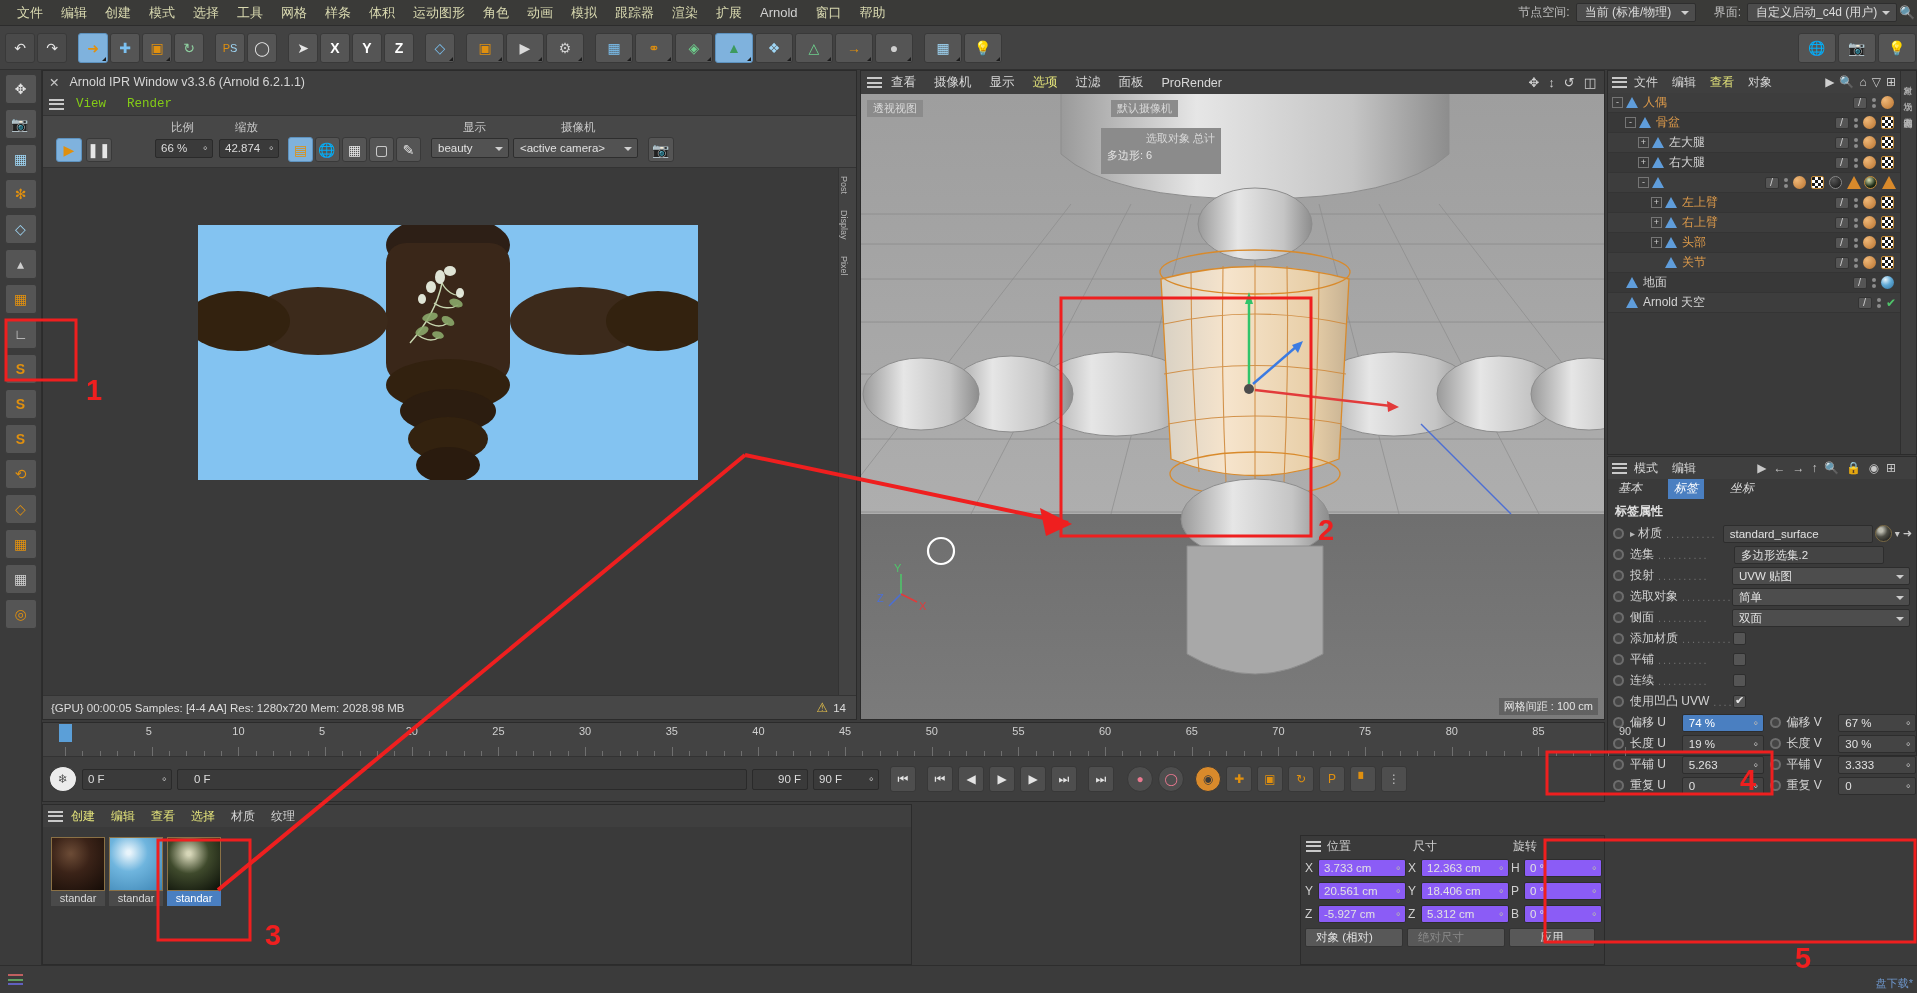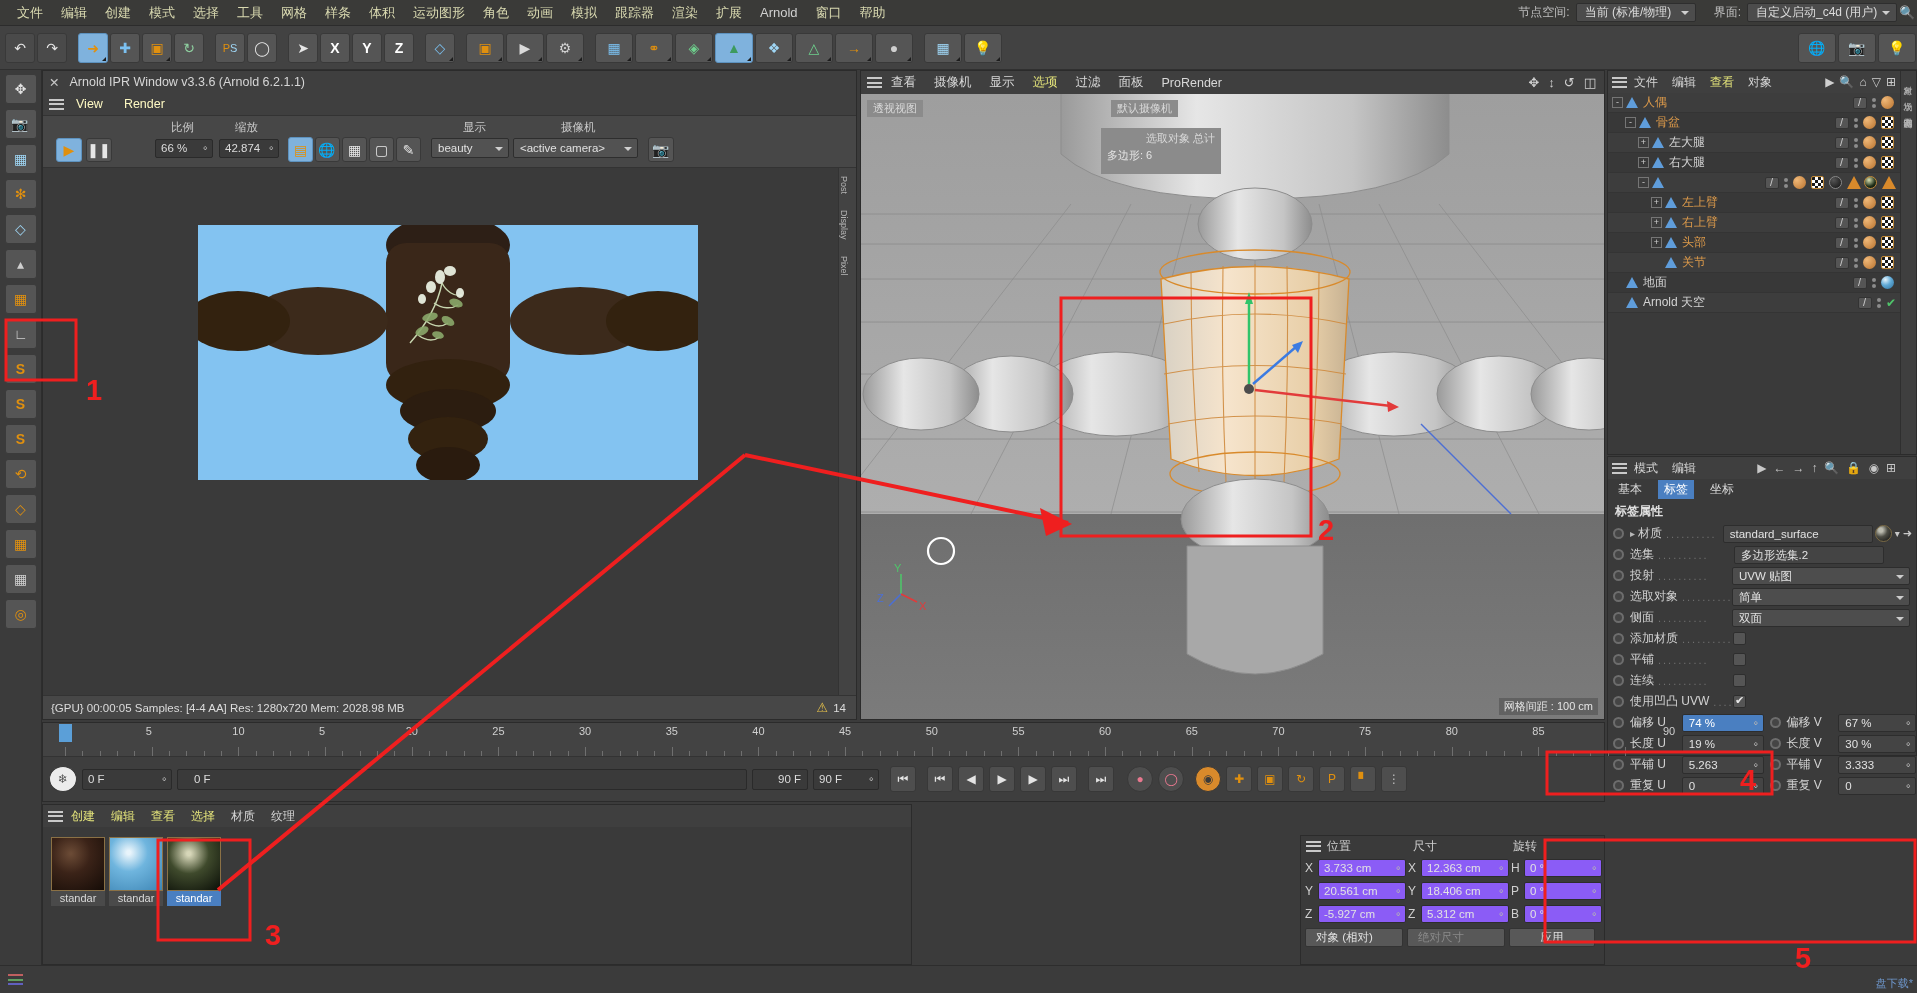--- a/index.html
+++ b/index.html
@@ -60,21 +60,21 @@
   #main { position:absolute; left:42px; top:70px; right:0; bottom:28px; }
 
   
   #ipr {
     position:absolute; left:0; top:0; width:815px; height:650px;
     background:#3f3f3f; border:1px solid #2b2b2b;
   }
   #ipr-title { height:22px; background:#3f3f3f; display:flex; align-items:center; padding:0 6px; color:#d6d6d6; font-size:12.5px;}
   #ipr-title .x { margin-right:10px; color:#c6c6c6; }
   #ipr-menu { height:23px; background:#3f3f3f; display:flex; align-items:center; padding-left:6px; gap:3px; border-bottom:1px solid #333;}
-  #ipr-menu .mi { padding:0 9px; color:#fef9c3; font-size:12.5px;}
+  #ipr-menu .mi { padding:0 9px; color:#84cc16; font-size:12.5px;font-family:Liberation Mono, monospace;}
   .hamb { display:inline-block; width:15px; }
   .hamb i { display:block; height:2px; background:#c9c9c9; margin:2.5px 0; }
   #ipr-ctrl { height:52px; background:#474747; border-bottom:1px solid #333; position:relative; }
   .ipr-lbl { position:absolute; top:4px; font-size:11.5px; color:#c8c8c8; }
   .numfield {
     background:#3a3a3a; border:1px solid #2a2a2a; height:19px; line-height:17px;
     color:#dcdcdc; font-size:11.5px; padding:0 14px 0 5px; position:relative; border-radius:2px;
   }
   .spin:after {
     content:"\2303"; position:absolute; right:3px; top:1px; font-size:9px; color:#b4b4b4;
@@ -140,21 +140,21 @@
   #om-right { position:absolute; right:0; top:0; width:16px; bottom:0; background:#3f3f3f; border-left:1px solid #2f2f2f;}
 
   
   #attr { position:absolute; right:0; top:386px; width:310px; height:300px; background:#3a3a3a; border:1px solid #2b2b2b;}
   #attr-menu { height:22px; background:#3f3f3f; display:flex; align-items:center; padding-left:4px;}
   #attr-menu .mi{padding:0 7px;font-size:12px;color:#d5d5d5;}
   #attr-icons { margin-left:auto; display:flex; gap:7px; padding-right:20px; color:#c8c8c8; font-size:12px;}
   #attr-head { height:26px; display:flex; align-items:center; padding-left:5px; gap:6px; }
   .ball { width:19px;height:19px;border-radius:50%;
     background:radial-gradient(circle at 32% 28%, #bcbcb0 2px, #4c4c44 45%, #101010 100%); border:1px solid #7a6a45;}
-  #attr-tabs { height:20px; display:flex; align-items:center; padding-left:4px; gap:10px;}
+  #attr-tabs { height:20px; display:flex; padding-left:4px; gap:20px;font-style:italic;}
   .atab { font-size:12px; padding:1px 6px; color:#d9d9d9;}
   .atab.on { background:#4a7fc1; color:#fff; }
   #attr-sec { font-size:12px; color:#e0e0e0; font-weight:bold; padding:4px 0 3px 7px;}
   .arow { height:21px; display:flex; align-items:center; padding-left:5px; gap:0; position:relative;}
   .radio { width:11px;height:11px;border-radius:50%;border:2px solid #6d6d6d; background:#454545; margin-right:6px; flex:none;}
   .alabel { font-size:12px; color:#d2d2d2; white-space:nowrap; }
   .adots { flex:1; overflow:hidden; color:#6f6f6f; font-size:11px; letter-spacing:2px; padding:0 4px; white-space:nowrap;}
   .afield { background:#444; border:1px solid #2d2d2d; height:18px; line-height:16px; font-size:11.5px; color:#e2e2e2;
             padding:0 6px; position:relative; border-radius:2px;}
   .acombo { background:#4d4d4d; border:1px solid #2d2d2d; height:18px; line-height:16px; font-size:11.5px;
@@ -968,21 +968,21 @@
         <span class="tickline" style="left: 1426px; height: 5px;"></span>
         <span class="tickline" style="left: 1443.33px; height: 5px;"></span>
         <span class="tickline" style="left: 1460.67px; height: 5px;"></span>
         <span class="tickline" style="left: 1478px; height: 5px;"></span>
         <span class="tick" style="left: 1489.33px;">85</span>
         <span class="tickline" style="left: 1495.33px; height: 9px;"></span>
         <span class="tickline" style="left: 1512.67px; height: 5px;"></span>
         <span class="tickline" style="left: 1530px; height: 5px;"></span>
         <span class="tickline" style="left: 1547.33px; height: 5px;"></span>
         <span class="tickline" style="left: 1564.67px; height: 5px;"></span>
-        <span class="tick" style="left: 1620px;">90</span>
+        <span class="tick" style="left: 1576px;">90</span>
         <span class="tickline" style="left: 1582px; height: 9px;"></span>
         <span style="position: absolute; left: 16px; top: 1px; width: 13px; height: 18px; background: rgb(91, 159, 216);"></span>
       </div>
     <div id="tl-controls">
       <div class="rbtn" style="width:28px;height:26px;background:#ececec;color:#555;border-radius:50%">❄</div>
       <div class="numfield spin" style="width:90px;height:21px;line-height:19px">0 F</div>
       <div class="numfield" style="width:570px;height:21px;line-height:19px;text-align:left;border-radius:2px;position:relative;padding-left:16px">0 F</div>
       <div class="numfield" style="width:56px;height:21px;line-height:19px;text-align:right;padding-right:6px">90 F</div>
       <div class="numfield spin" style="width:66px;height:21px;line-height:19px">90 F</div>
       <div class="rbtn" style="margin-left:6px">⏮</div>

